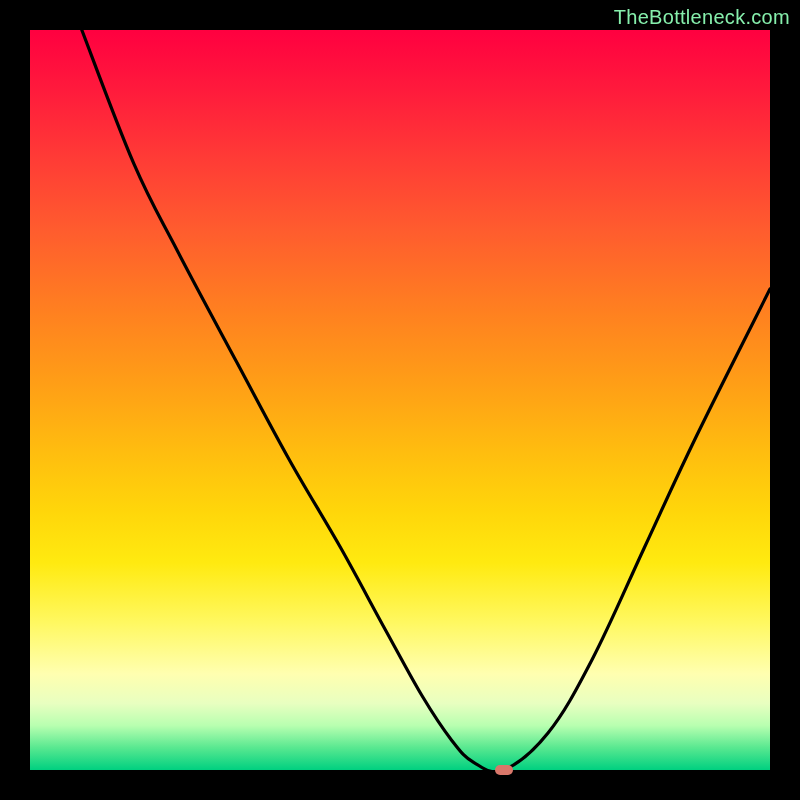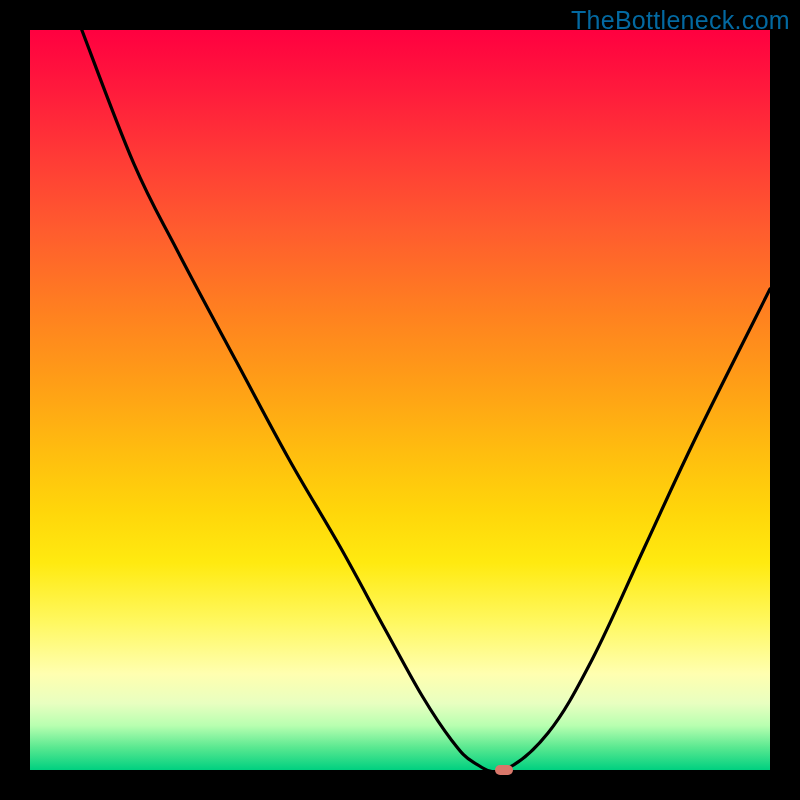--- a/index.html
+++ b/index.html
@@ -39,22 +39,22 @@
       #e8ffc0 91%,
       #b8ffb0 94%,
       #58e890 97%,
       #00d080 100%
     );
   }
   .watermark {
     position: absolute;
     top: 6px;
     right: 10px;
-    color: #0369a1;
-    font-size: 25px;
+    color: #86efac;
+    font-size: 20px;
     font-weight: 500;
     letter-spacing: 0.3px;
     user-select: none;
   }
   .curve {
     position: absolute;
     left: 0;
     top: 0;
     width: 740px;
     height: 740px;

